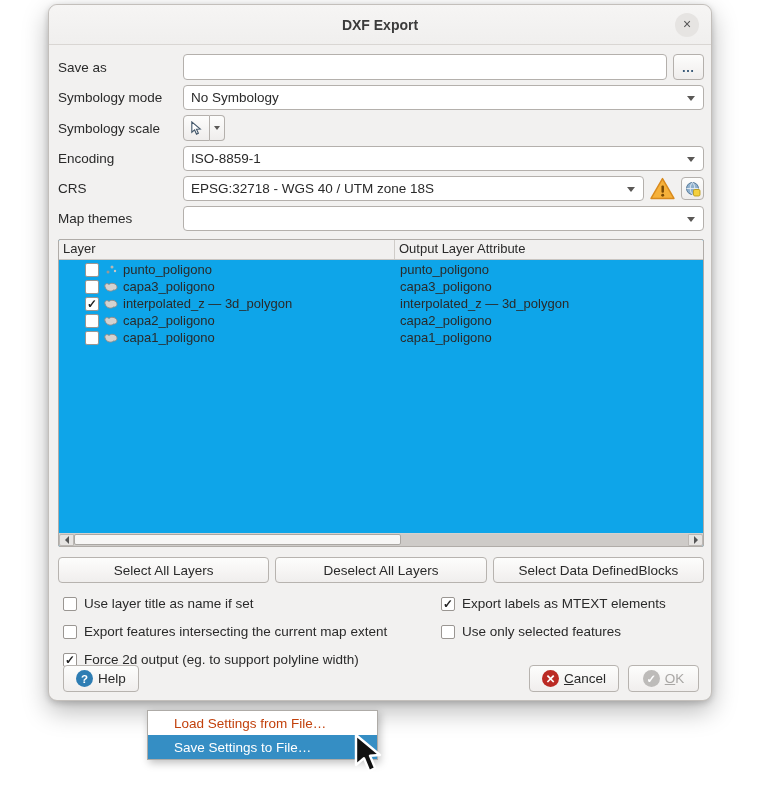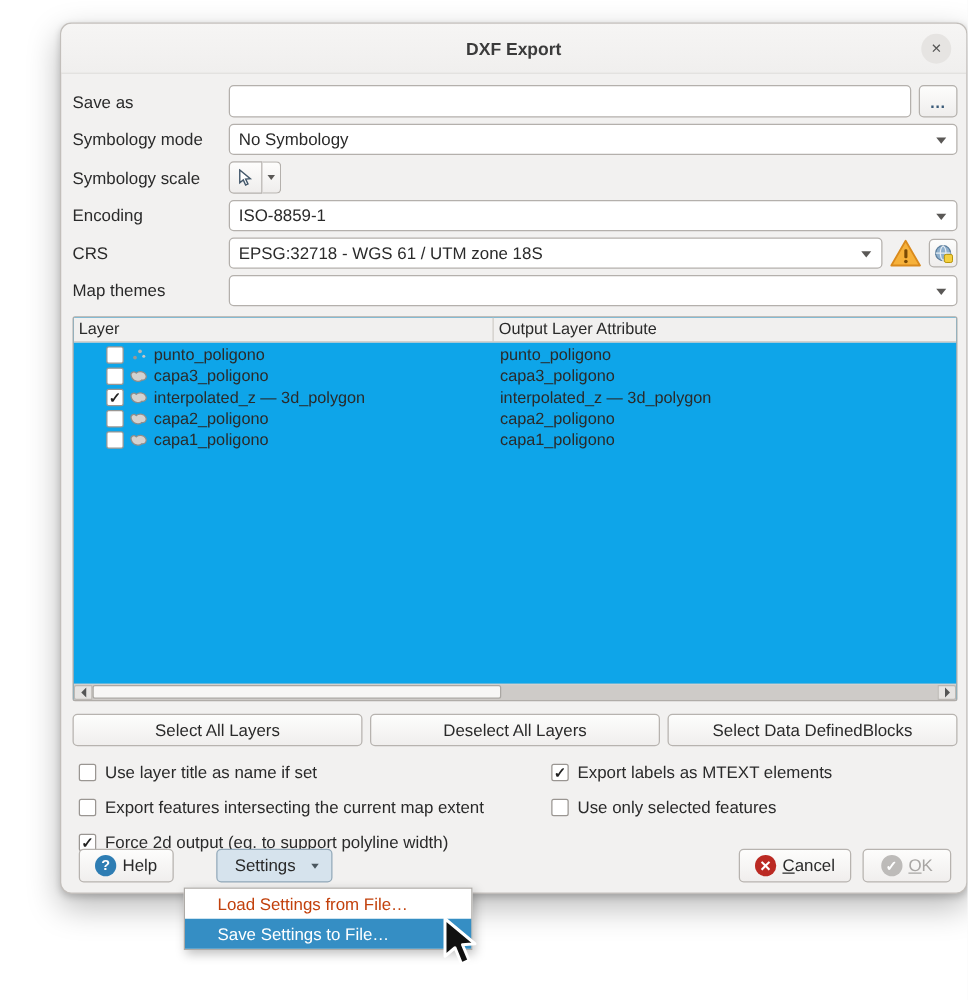--- a/index.html
+++ b/index.html
@@ -1,21 +1,21 @@
 <!DOCTYPE html>
 <html><head>
 <meta charset="utf-8">
 <style>
   * { box-sizing: border-box; margin: 0; padding: 0; }
   html,body { width:774px; height:800px; background:#ffffff; font-family:"Liberation Sans", sans-serif; color:#2a2a2a; }
   .page { position:relative; width:774px; height:800px; overflow:hidden; }
 
   
   .dialog {
-    position:absolute; left:48px; top:18px; width:726px; height:697px;
+    position:absolute; left:48px; top:4px; width:664px; height:697px;
     background:#f2f1f0; border:1px solid #c3bfbb; border-radius:9px;
     box-shadow:0 10px 26px rgba(0,0,0,.28), 0 2px 6px rgba(0,0,0,.18);
   }
   .titlebar {
     position:relative; height:40px; border-bottom:1px solid #d9d6d3;
     background:linear-gradient(#f6f5f4,#f0efee); border-radius:9px 9px 0 0;
     display:flex; align-items:center; justify-content:center;
   }
   .title { font-weight:bold; font-size:14px; color:#3b3b3b; }
   .close-btn {
@@ -178,21 +178,21 @@
             <span>ISO-8859-1</span>
             <i class="arrow"></i>
           </span>
         </span>
       </div>
 
       <div class="frow">
         <span class="lbl">CRS</span>
         <span class="ctl">
           <span class="combo">
-            <span>EPSG:32718 - WGS 61 / UTM zone 18S</span>
+            <span>EPSG:32718 - WGS 40 / UTM zone 18S</span>
             <i class="arrow"></i>
           </span>
           <svg width="25" height="23" viewBox="0 0 24 22">
             <path d="M12 1.5 L23 20.5 L1 20.5 Z" fill="#f6b13a" stroke="#d98a1d" stroke-width="1.4" stroke-linejoin="round"></path>
             <rect x="11" y="8" width="2.4" height="7" rx="1" fill="#7a4a05"></rect>
             <circle cx="12.2" cy="17.4" r="1.4" fill="#7a4a05"></circle>
           </svg>
           <span class="sqbtn iconbtn">
             <svg width="16" height="16" viewBox="0 0 16 16">
               <circle cx="7.5" cy="7.5" r="6" fill="#8fb0cd" stroke="#5a7d9c" stroke-width="1"></circle>
@@ -319,24 +319,20 @@
           <span>Force 2d output (eg. to support polyline width)</span>
         </span>
       </div>
 
     </div>
 
     <div class="footer">
       <span class="fbtn">
         <span class="cicon help-ic">?</span>
         <span>Help</span>
-      </span>
-      <span class="fbtn settings-btn">
-        <span>Settings</span>
-        <i class="sarrow"></i>
       </span>
       <span class="spacer"></span>
       <span class="fbtn cancel-btn">
         <span class="cicon cancel-ic">✕</span>
         <span class="t">Cancel</span>
       </span>
       <span class="fbtn ok-btn">
         <span class="cicon ok-ic">✓</span>
         <span class="t">OK</span>
       </span>

